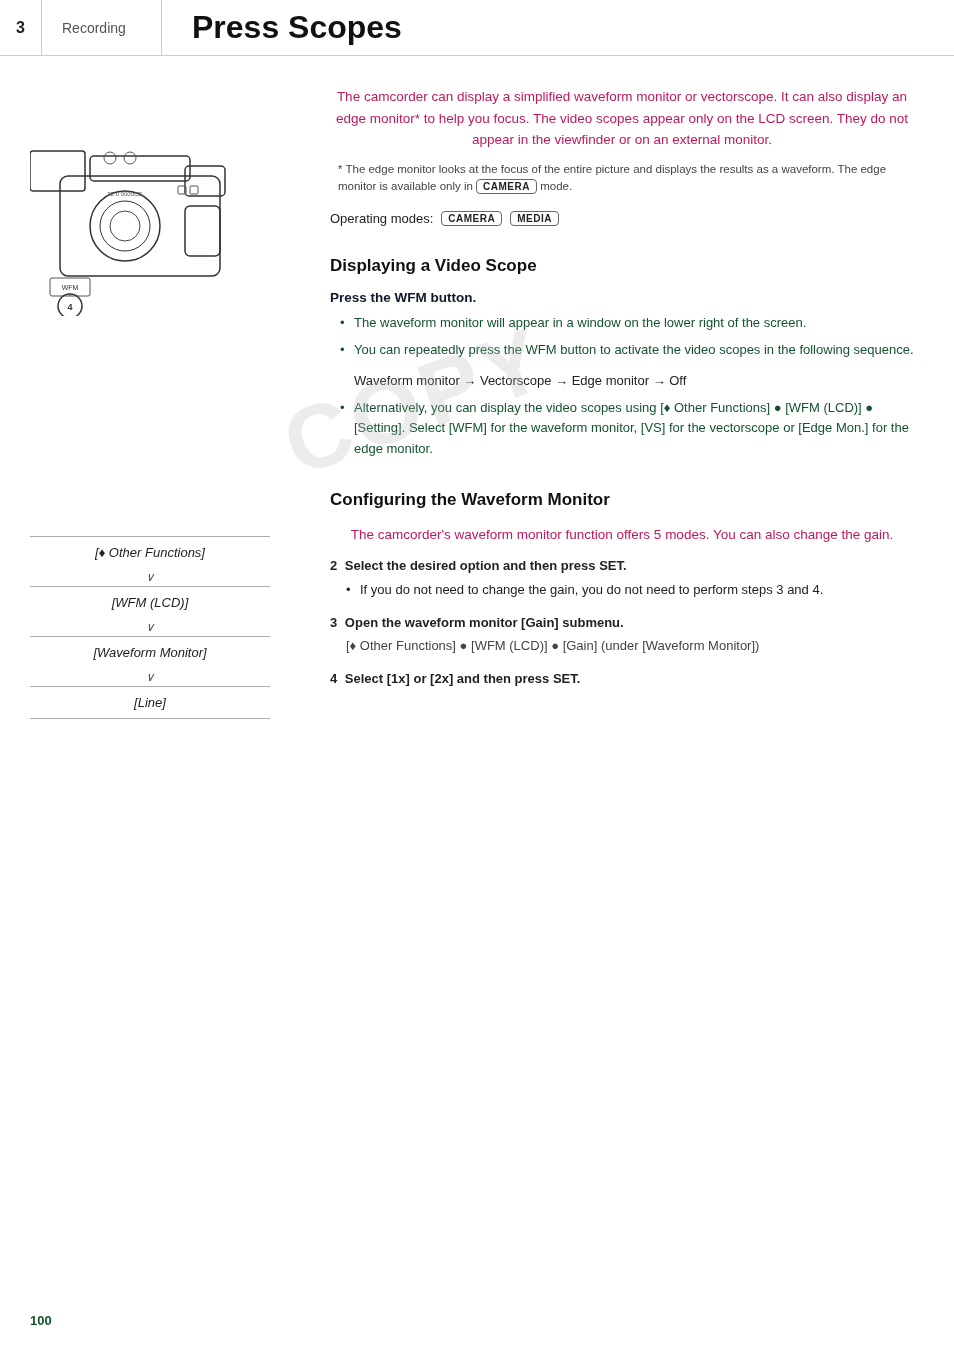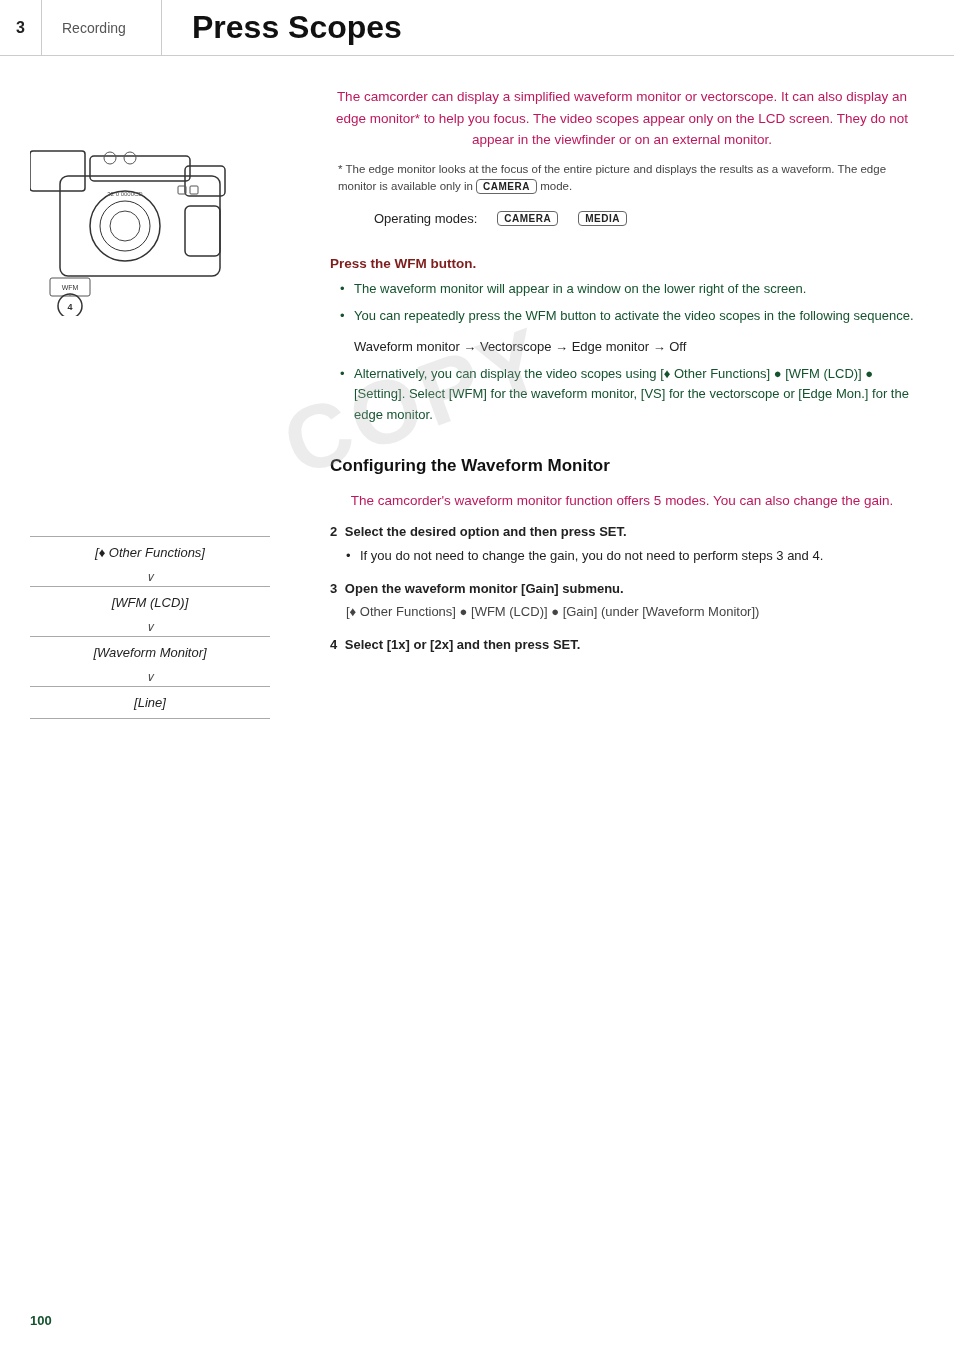--- a/index.html
+++ b/index.html
@@ -81,24 +81,23 @@
       font-size: 11.5px;
       line-height: 1.5;
       color: #444;
       margin-bottom: 16px;
       padding-left: 8px;
     }
 
     .operating-modes {
       display: flex;
       align-items: flex-start;
-      gap: 20px;
+      gap: 8px;
       margin-bottom: 30px;
       font-size: 13px;
-      margin-left: 44px;
     }
 
     .mode-badge {
       border: 1px solid #666;
       padding: 1px 6px;
       font-size: 10px;
       font-weight: bold;
       letter-spacing: 0.5px;
       border-radius: 4px;
       color: #222;
@@ -108,21 +107,21 @@
       font-size: 17px;
       font-weight: bold;
       color: #111;
       margin-bottom: 14px;
       margin-top: 30px;
     }
 
     .subsection-title {
       font-size: 13.5px;
       font-weight: bold;
-      color: #7f1d1d;
+      color: #0f172a;
       margin-bottom: 8px;
     }
 
     .bullet-list {
       list-style: none;
       margin-left: 10px;
       margin-bottom: 10px;
     }
 
     .bullet-list li {
@@ -331,20 +330,21 @@
       <span>mode.</span>
     </p>
 
     <div class="operating-modes">
       <span>Operating modes:</span>
       <span class="mode-badge">CAMERA</span>
       <span class="mode-badge">MEDIA</span>
     </div>
 
     <div class="section1">
+      <h2 class="section-title">Displaying a Video Scope</h2>
       <p class="subsection-title">Press the WFM button.</p>
       <ul class="bullet-list">
         <li>The waveform monitor will appear in a window on the lower right of the screen.</li>
         <li>You can repeatedly press the WFM button to activate the video scopes in the following sequence.</li>
       </ul>
       <p class="sequence-text">Waveform monitor → Vectorscope → Edge monitor → Off</p>
       <ul class="bullet-list">
         <li>Alternatively, you can display the video scopes using [♦ Other Functions] ● [WFM (LCD)] ● [Setting]. Select [WFM] for the waveform monitor, [VS] for the vectorscope or [Edge Mon.] for the edge monitor.</li>
       </ul>
     </div>

